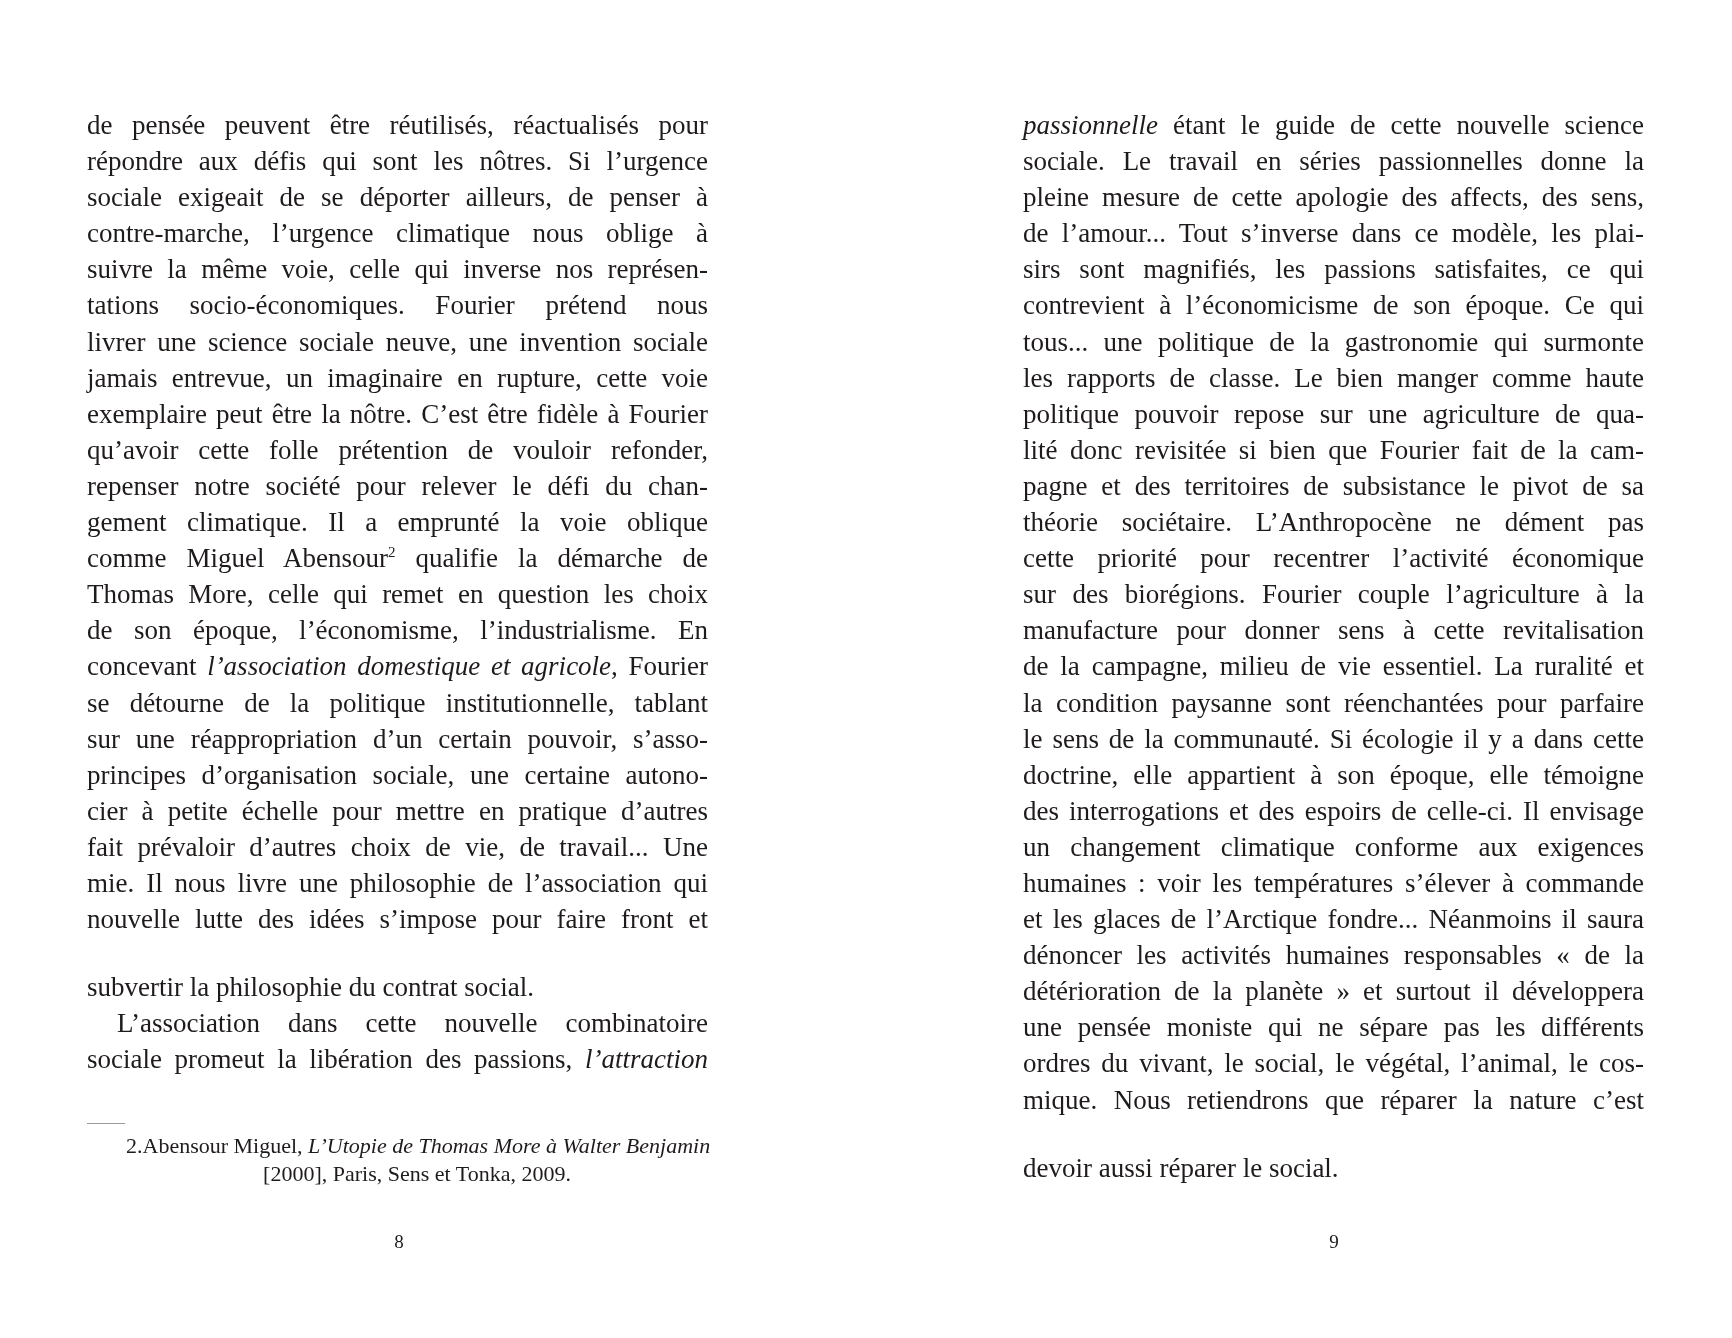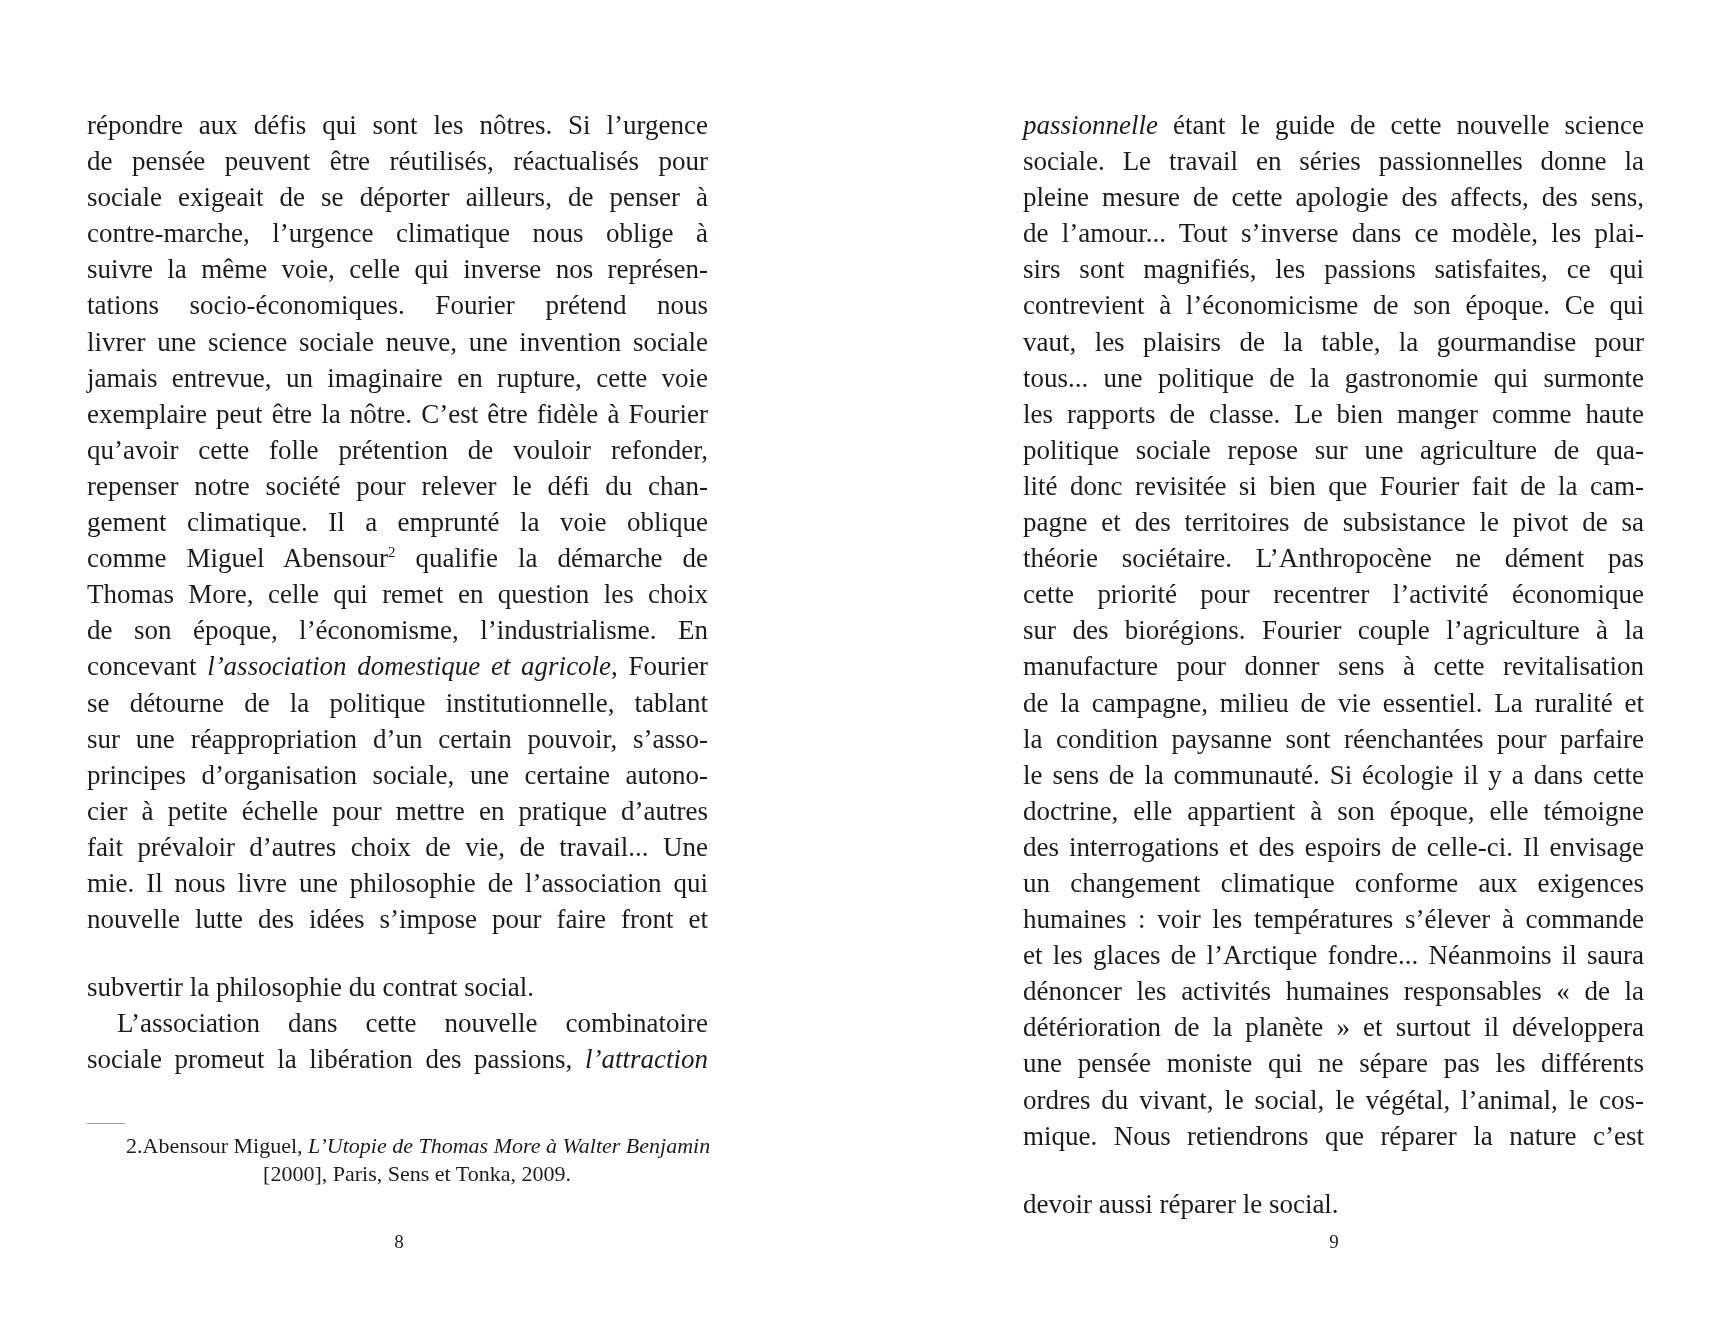--- a/index.html
+++ b/index.html
@@ -84,22 +84,22 @@
       text-align: center;
     }
     .page-left .page-number { left: 379px; }
     .page-right .page-number { left: 448px; }
   </style>
 </head>
 <body>
 
 <div class="page page-left">
   <div class="text-block" id="left-body">
+      <span class="line">de pensée peuvent être réutilisés, réactualisés pour</span>
       <span class="line">répondre aux défis qui sont les nôtres. Si l’urgence</span>
-      <span class="line">de pensée peuvent être réutilisés, réactualisés pour</span>
       <span class="line">sociale exigeait de se déporter ailleurs, de penser à</span>
       <span class="line">contre-marche, l’urgence climatique nous oblige à</span>
       <span class="line">suivre la même voie, celle qui inverse nos représen-</span>
       <span class="line">tations socio-économiques. Fourier prétend nous</span>
       <span class="line">livrer une science sociale neuve, une invention sociale</span>
       <span class="line">jamais entrevue, un imaginaire en rupture, cette voie</span>
       <span class="line">exemplaire peut être la nôtre. C’est être fidèle à Fourier</span>
       <span class="line">qu’avoir cette folle prétention de vouloir refonder,</span>
       <span class="line">repenser notre société pour relever le défi du chan-</span>
       <span class="line">gement climatique. Il a emprunté la voie oblique</span>
@@ -127,24 +127,23 @@
 </div>
 
 <div class="page page-right">
   <div class="text-block" id="right-body">
       <span class="line"><span class="it">passionnelle</span> étant le guide de cette nouvelle science</span>
       <span class="line">sociale. Le travail en séries passionnelles donne la</span>
       <span class="line">pleine mesure de cette apologie des affects, des sens,</span>
       <span class="line">de l’amour... Tout s’inverse dans ce modèle, les plai-</span>
       <span class="line">sirs sont magnifiés, les passions satisfaites, ce qui</span>
       <span class="line">contrevient à l’économicisme de son époque. Ce qui</span>
-      <span class="line">vaut, les plaisirs de la table, la gourmandise pour</span>
       <span class="line">tous... une politique de la gastronomie qui surmonte</span>
       <span class="line">les rapports de classe. Le bien manger comme haute</span>
-      <span class="line">politique sociale repose sur une agriculture de qua-</span>
+      <span class="line">politique pouvoir repose sur une agriculture de qua-</span>
       <span class="line">lité donc revisitée si bien que Fourier fait de la cam-</span>
       <span class="line">pagne et des territoires de subsistance le pivot de sa</span>
       <span class="line">théorie sociétaire. L’Anthropocène ne dément pas</span>
       <span class="line">cette priorité pour recentrer l’activité économique</span>
       <span class="line">sur des biorégions. Fourier couple l’agriculture à la</span>
       <span class="line">manufacture pour donner sens à cette revitalisation</span>
       <span class="line">de la campagne, milieu de vie essentiel. La ruralité et</span>
       <span class="line">la condition paysanne sont réenchantées pour parfaire</span>
       <span class="line">le sens de la communauté. Si écologie il y a dans cette</span>
       <span class="line">doctrine, elle appartient à son époque, elle témoigne</span>

